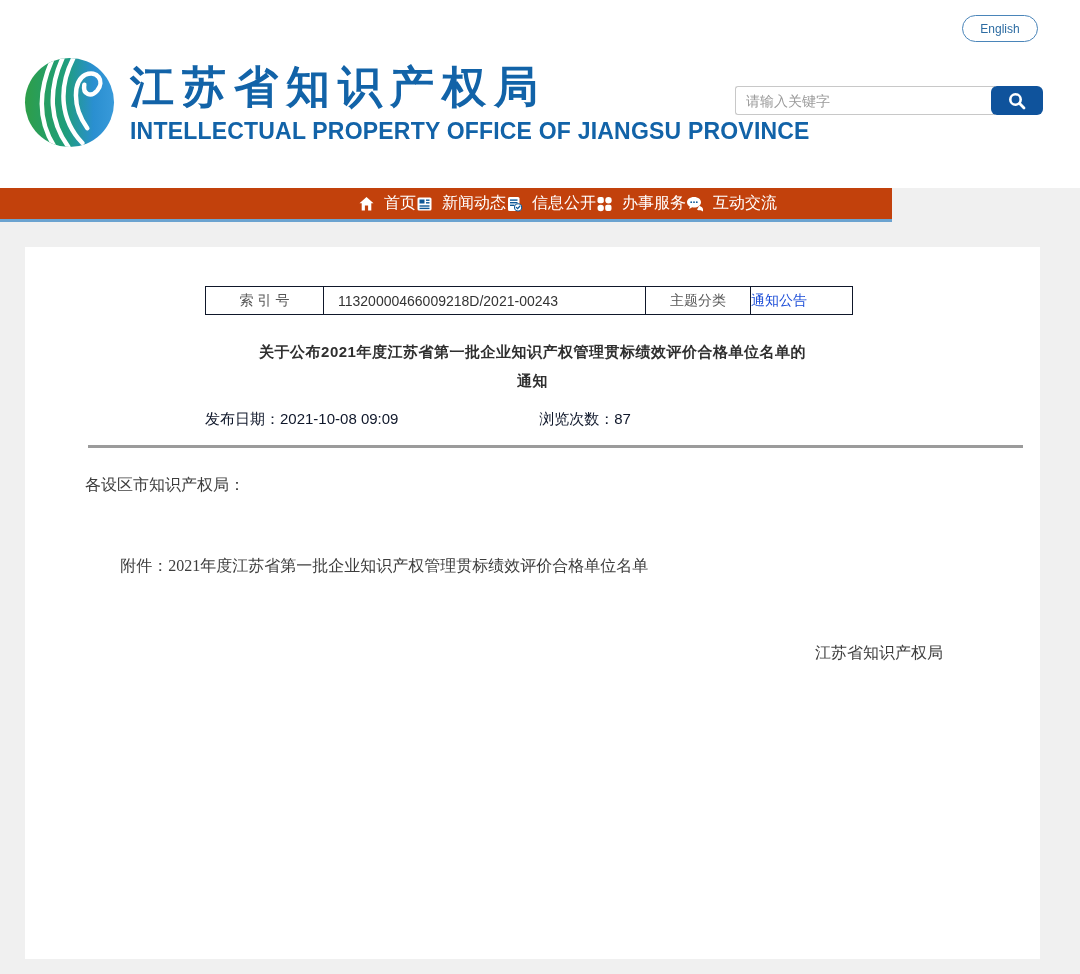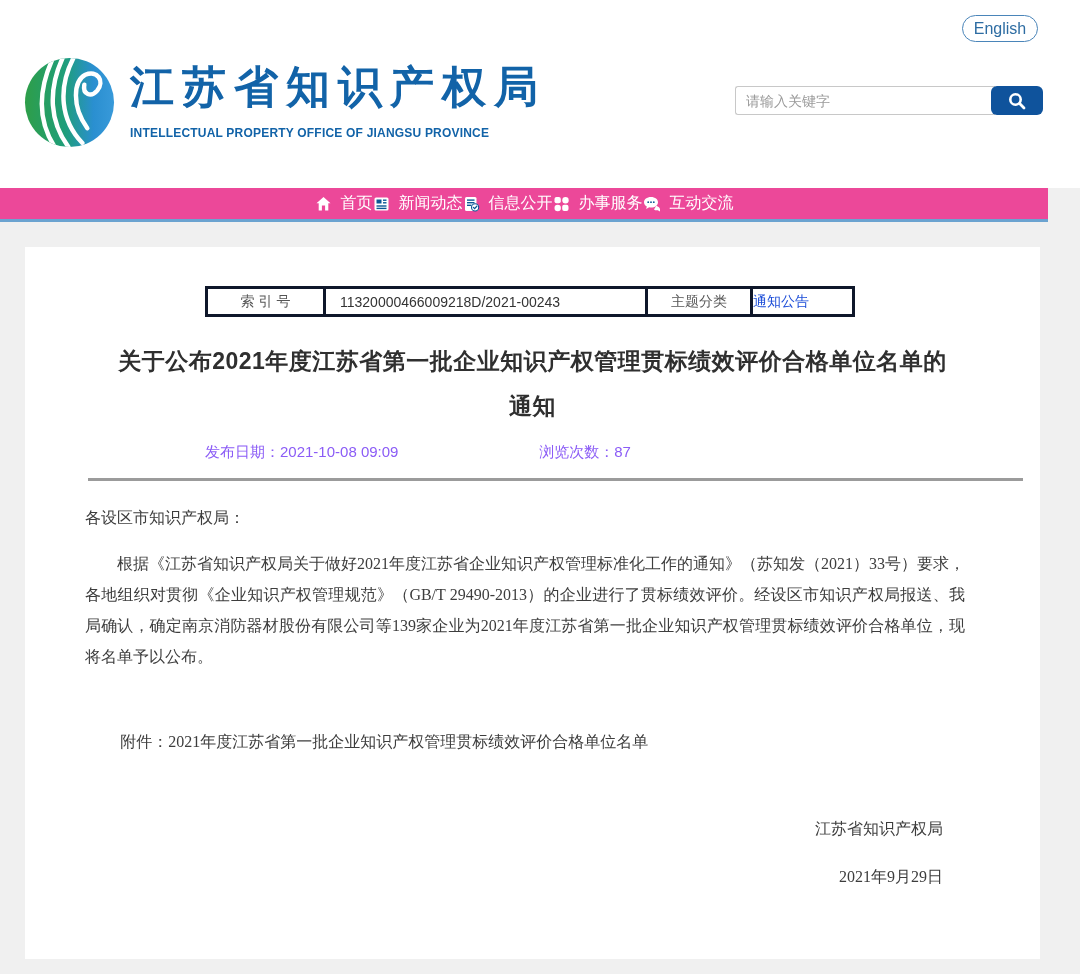--- a/index.html
+++ b/index.html
@@ -3,55 +3,55 @@
 <meta charset="utf-8">
 <style>
   * { margin:0; padding:0; box-sizing:border-box; }
   html,body { width:1080px; height:974px; background:#f0f0f0; overflow:hidden;
     font-family:"Liberation Sans","DejaVu Sans",sans-serif; }
 
   
   .site-header { position:relative; width:1080px; height:188px; background:#ffffff; }
   .english-btn { position:absolute; top:15px; right:42px; width:76px; height:27px;
     border:1px solid #4a85b9; border-radius:14px; background:#fff; color:#2d6ca2;
-    font-size:16px; cursor:pointer; font-family:inherit; }
+    font-size:12px; cursor:pointer; font-family:inherit; }
   .logo { position:absolute; left:22px; top:55px; width:95px; height:95px; }
   .brand { position:absolute; left:130px; top:62px; }
   .brand-cn { color:#1263a8; font-size:44px; font-weight:bold; letter-spacing:8px;
     line-height:1.15; white-space:nowrap; }
-  .brand-en { color:#1263a8; font-size:12px; font-weight:bold; letter-spacing:0.2px;
-    margin-top:13px; white-space:nowrap; }
+  .brand-en { color:#1263a8; font-size:23px; font-weight:bold; letter-spacing:0.2px;
+    margin-top:5px; white-space:nowrap; }
   .search-wrap { position:absolute; top:86px; right:37px; display:flex; }
   .search-input { width:260px; height:29px; border:1px solid #c8c8c8; border-right:none;
     border-radius:3px 0 0 3px; padding:0 10px; font-size:14px; color:#333; outline:none; }
   .search-input::placeholder { color:#9a9a9a; }
   .search-btn { width:52px; height:29px; background:#0f539c; border:none; cursor:pointer;
     border-radius:6px; margin-left:-4px; display:flex; align-items:center; justify-content:center; }
 
   
-  .main-nav { width:1048px; height:34px; background:#ec4899; border-bottom:3px solid #6ba3d0;
-    display:flex; align-items:center; justify-content:center; padding:0 115px; }
+  .main-nav { width:892px; height:34px; background:#c2410c; border-bottom:3px solid #6ba3d0;
+    display:flex; align-items:center; justify-content:flex-end; padding:0 115px; }
   .nav-item { display:flex; align-items:center; gap:9px; color:#ffffff; font-size:16px;
     cursor:pointer; text-decoration:none; white-space:nowrap; }
   .nav-item svg { display:block; }
 
   
   .content-bg { width:1080px; height:737px; background:#f0f0f0; padding:25px 40px 0 25px; }
   .card { background:#ffffff; width:1015px; height:712px; padding-top:39px; }
 
   table.meta { border-collapse:collapse; margin-left:180px; background:#fff; font-size:14px; }
-  table.meta td { border:3px solid #0f172a; height:28px; }
+  table.meta td { border:1px solid #0f172a; height:28px; }
   td.m-label { width:118px; text-align:center; color:#555; }
   td.m-value1 { width:322px; padding-left:14px; color:#333; }
   td.m-label2 { width:105px; text-align:center; color:#555; }
   td.m-value2 { width:102px; color:#1d4ed8; }
 
-  .doc-title { text-align:center; font-size:23px; font-weight:bold; color:#2f2f2f;
+  .doc-title { text-align:center; font-size:15px; font-weight:bold; color:#2f2f2f;
     line-height:1.95; margin-top:22px; letter-spacing:0.5px; }
-  .pub-row { margin-left:180px; margin-top:14px; font-size:15px; color:#8b5cf6; }
+  .pub-row { margin-left:180px; margin-top:14px; font-size:15px; color:#0f172a; }
   .pub-item-1 { display:inline-block; width:330px; }
   .divider { height:3px; background:#9b9b9b; margin:16px 17px 0 63px; }
 
   .doc-body { font-family:"Liberation Serif","DejaVu Serif",serif; color:#3d3d3d;
     padding:0 75px 0 60px; font-size:16px; }
   .doc-number { text-align:center; margin-top:26px; font-size:16px; color:#444; }
   .salutation { margin-top:27px;font-family:Liberation Serif, serif; }
   .paragraph { margin-top:19px; text-indent:2em; line-height:31px; text-align:justify; }
   .attachment { margin-top:60px; padding-left:2.2em; }
   .signature { text-align:right; padding-right:22px; }
@@ -172,20 +172,18 @@
 
     <div class="pub-row">
       <span class="pub-item-1"><span>发布日期：</span><span>2021-10-08 09:09</span></span>
       <span><span>浏览次数：</span><span>87</span></span>
     </div>
 
     <div class="divider"></div>
 
     <div class="doc-body">
       <div class="salutation">各设区市知识产权局：</div>
-      <p class="paragraph">根据《江苏省知识产权局关于做好2021年度江苏省企业知识产权管理标准化工作的通知》（苏知发（2021）33号）要求，各地组织对贯彻《企业知识产权管理规范》（GB/T 29490-2013）的企业进行了贯标绩效评价。经设区市知识产权局报送、我局确认，确定南京消防器材股份有限公司等139家企业为2021年度江苏省第一批企业知识产权管理贯标绩效评价合格单位，现将名单予以公布。</p>
       <div class="attachment">附件：2021年度江苏省第一批企业知识产权管理贯标绩效评价合格单位名单</div>
       <div class="signature sig-org">江苏省知识产权局</div>
-      <div class="signature sig-date">2021年9月29日</div>
     </div>
 
   </main>
 </div>
 
 </body></html>

